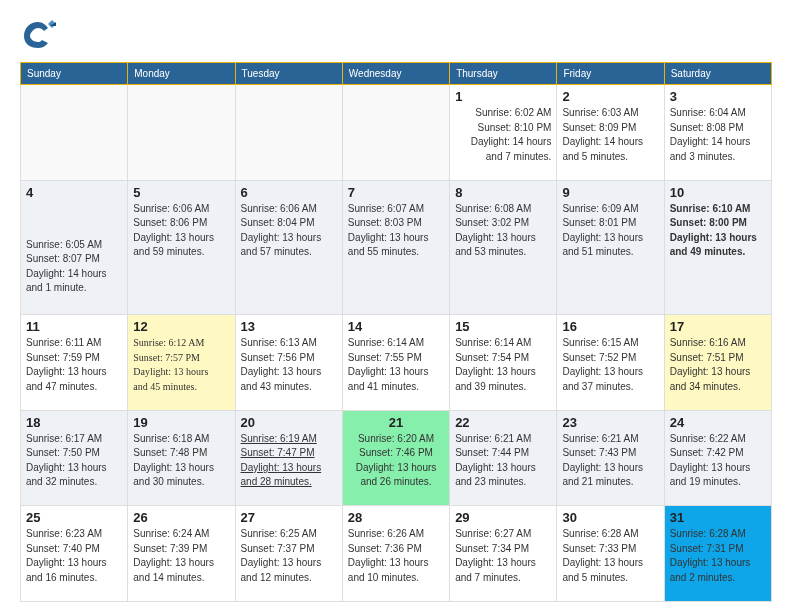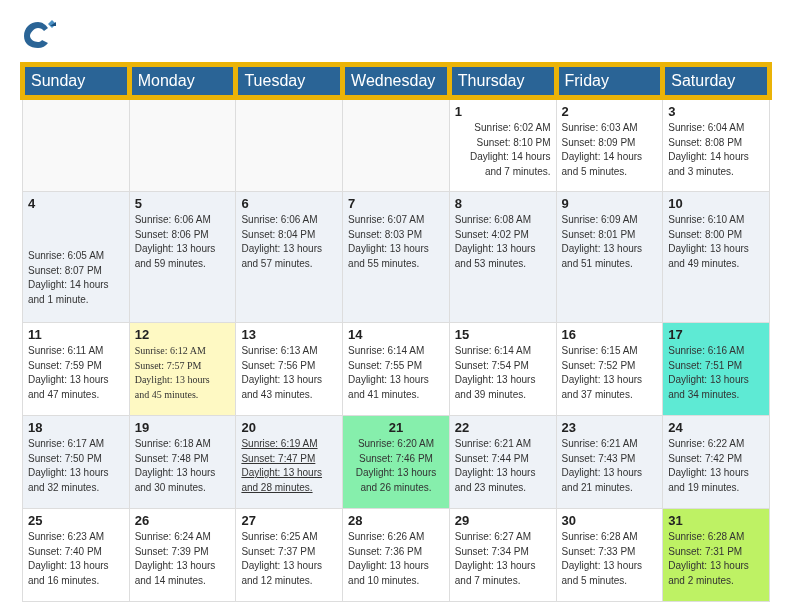--- a/index.html
+++ b/index.html
@@ -65,23 +65,23 @@
       border: 1px solid #ccc;
       border-collapse: collapse;
       width: 100%;
       table-layout: fixed;
     }
     .calendar th {
       background-color: #2a6496;
       color: #fff;
       text-align: left;
       padding: 5px 6px;
-      font-size: 16px;
+      font-size: 10px;
       font-weight: normal;
-      border: 5px solid #eab308;
+      border: 1px solid #eab308;
     }
     .calendar td {
       vertical-align: top;
       padding: 4px 5px;
       font-size: 10.5px;
       color: #333;
       border: 1px solid #ddd;
       height: 85px;
     }
     .calendar td.empty {
@@ -194,34 +194,34 @@
           <td style="background: rgb(238, 242, 247);">
             <span class="day-num">7</span>
             <div class="day-info" style="white-space: pre-line;">Sunrise: 6:07 AM
 Sunset: 8:03 PM
 Daylight: 13 hours
 and 55 minutes.</div>
           </td>
           <td style="background: rgb(238, 242, 247);">
             <span class="day-num">8</span>
             <div class="day-info" style="white-space: pre-line;">Sunrise: 6:08 AM
-Sunset: 4:02 PM
+Sunset: 3:02 PM
 Daylight: 13 hours
 and 53 minutes.</div>
           </td>
           <td style="background: rgb(238, 242, 247);">
             <span class="day-num">9</span>
             <div class="day-info" style="white-space: pre-line;">Sunrise: 6:09 AM
 Sunset: 8:01 PM
 Daylight: 13 hours
 and 51 minutes.</div>
           </td>
           <td style="background: rgb(238, 242, 247);">
             <span class="day-num">10</span>
-            <div class="day-info" style="white-space: pre-line;">Sunrise: 6:10 AM
+            <div class="day-info" style="white-space: pre-line; font-weight: bold;">Sunrise: 6:10 AM
 Sunset: 8:00 PM
 Daylight: 13 hours
 and 49 minutes.</div>
           </td>
         </tr>
         <tr>
           <td style="background: rgb(255, 255, 255);">
             <span class="day-num">11</span>
             <div class="day-info" style="white-space: pre-line;">Sunrise: 6:11 AM
 Sunset: 7:59 PM
@@ -256,21 +256,21 @@
 Daylight: 13 hours
 and 39 minutes.</div>
           </td>
           <td style="background: rgb(255, 255, 255);">
             <span class="day-num">16</span>
             <div class="day-info" style="white-space: pre-line;">Sunrise: 6:15 AM
 Sunset: 7:52 PM
 Daylight: 13 hours
 and 37 minutes.</div>
           </td>
-          <td style="background: #5eead4;">
+          <td style="background: #fef9c3;">
             <span class="day-num">17</span>
             <div class="day-info" style="white-space: pre-line;">Sunrise: 6:16 AM
 Sunset: 7:51 PM
 Daylight: 13 hours
 and 34 minutes.</div>
           </td>
         </tr>
         <tr>
           <td style="background: rgb(238, 242, 247);">
             <span class="day-num">18</span>
@@ -358,21 +358,21 @@
 Daylight: 13 hours
 and 7 minutes.</div>
           </td>
           <td style="background: rgb(255, 255, 255);">
             <span class="day-num">30</span>
             <div class="day-info" style="white-space: pre-line;">Sunrise: 6:28 AM
 Sunset: 7:33 PM
 Daylight: 13 hours
 and 5 minutes.</div>
           </td>
-          <td style="background: #bef264; margin-top: 41px;">
+          <td style="background: #0ea5e9; margin-top: 41px;">
             <span class="day-num">31</span>
             <div class="day-info" style="white-space: pre-line;">Sunrise: 6:28 AM
 Sunset: 7:31 PM
 Daylight: 13 hours
 and 2 minutes.</div>
           </td>
         </tr>
       </tbody>
   </table>
 </div>

